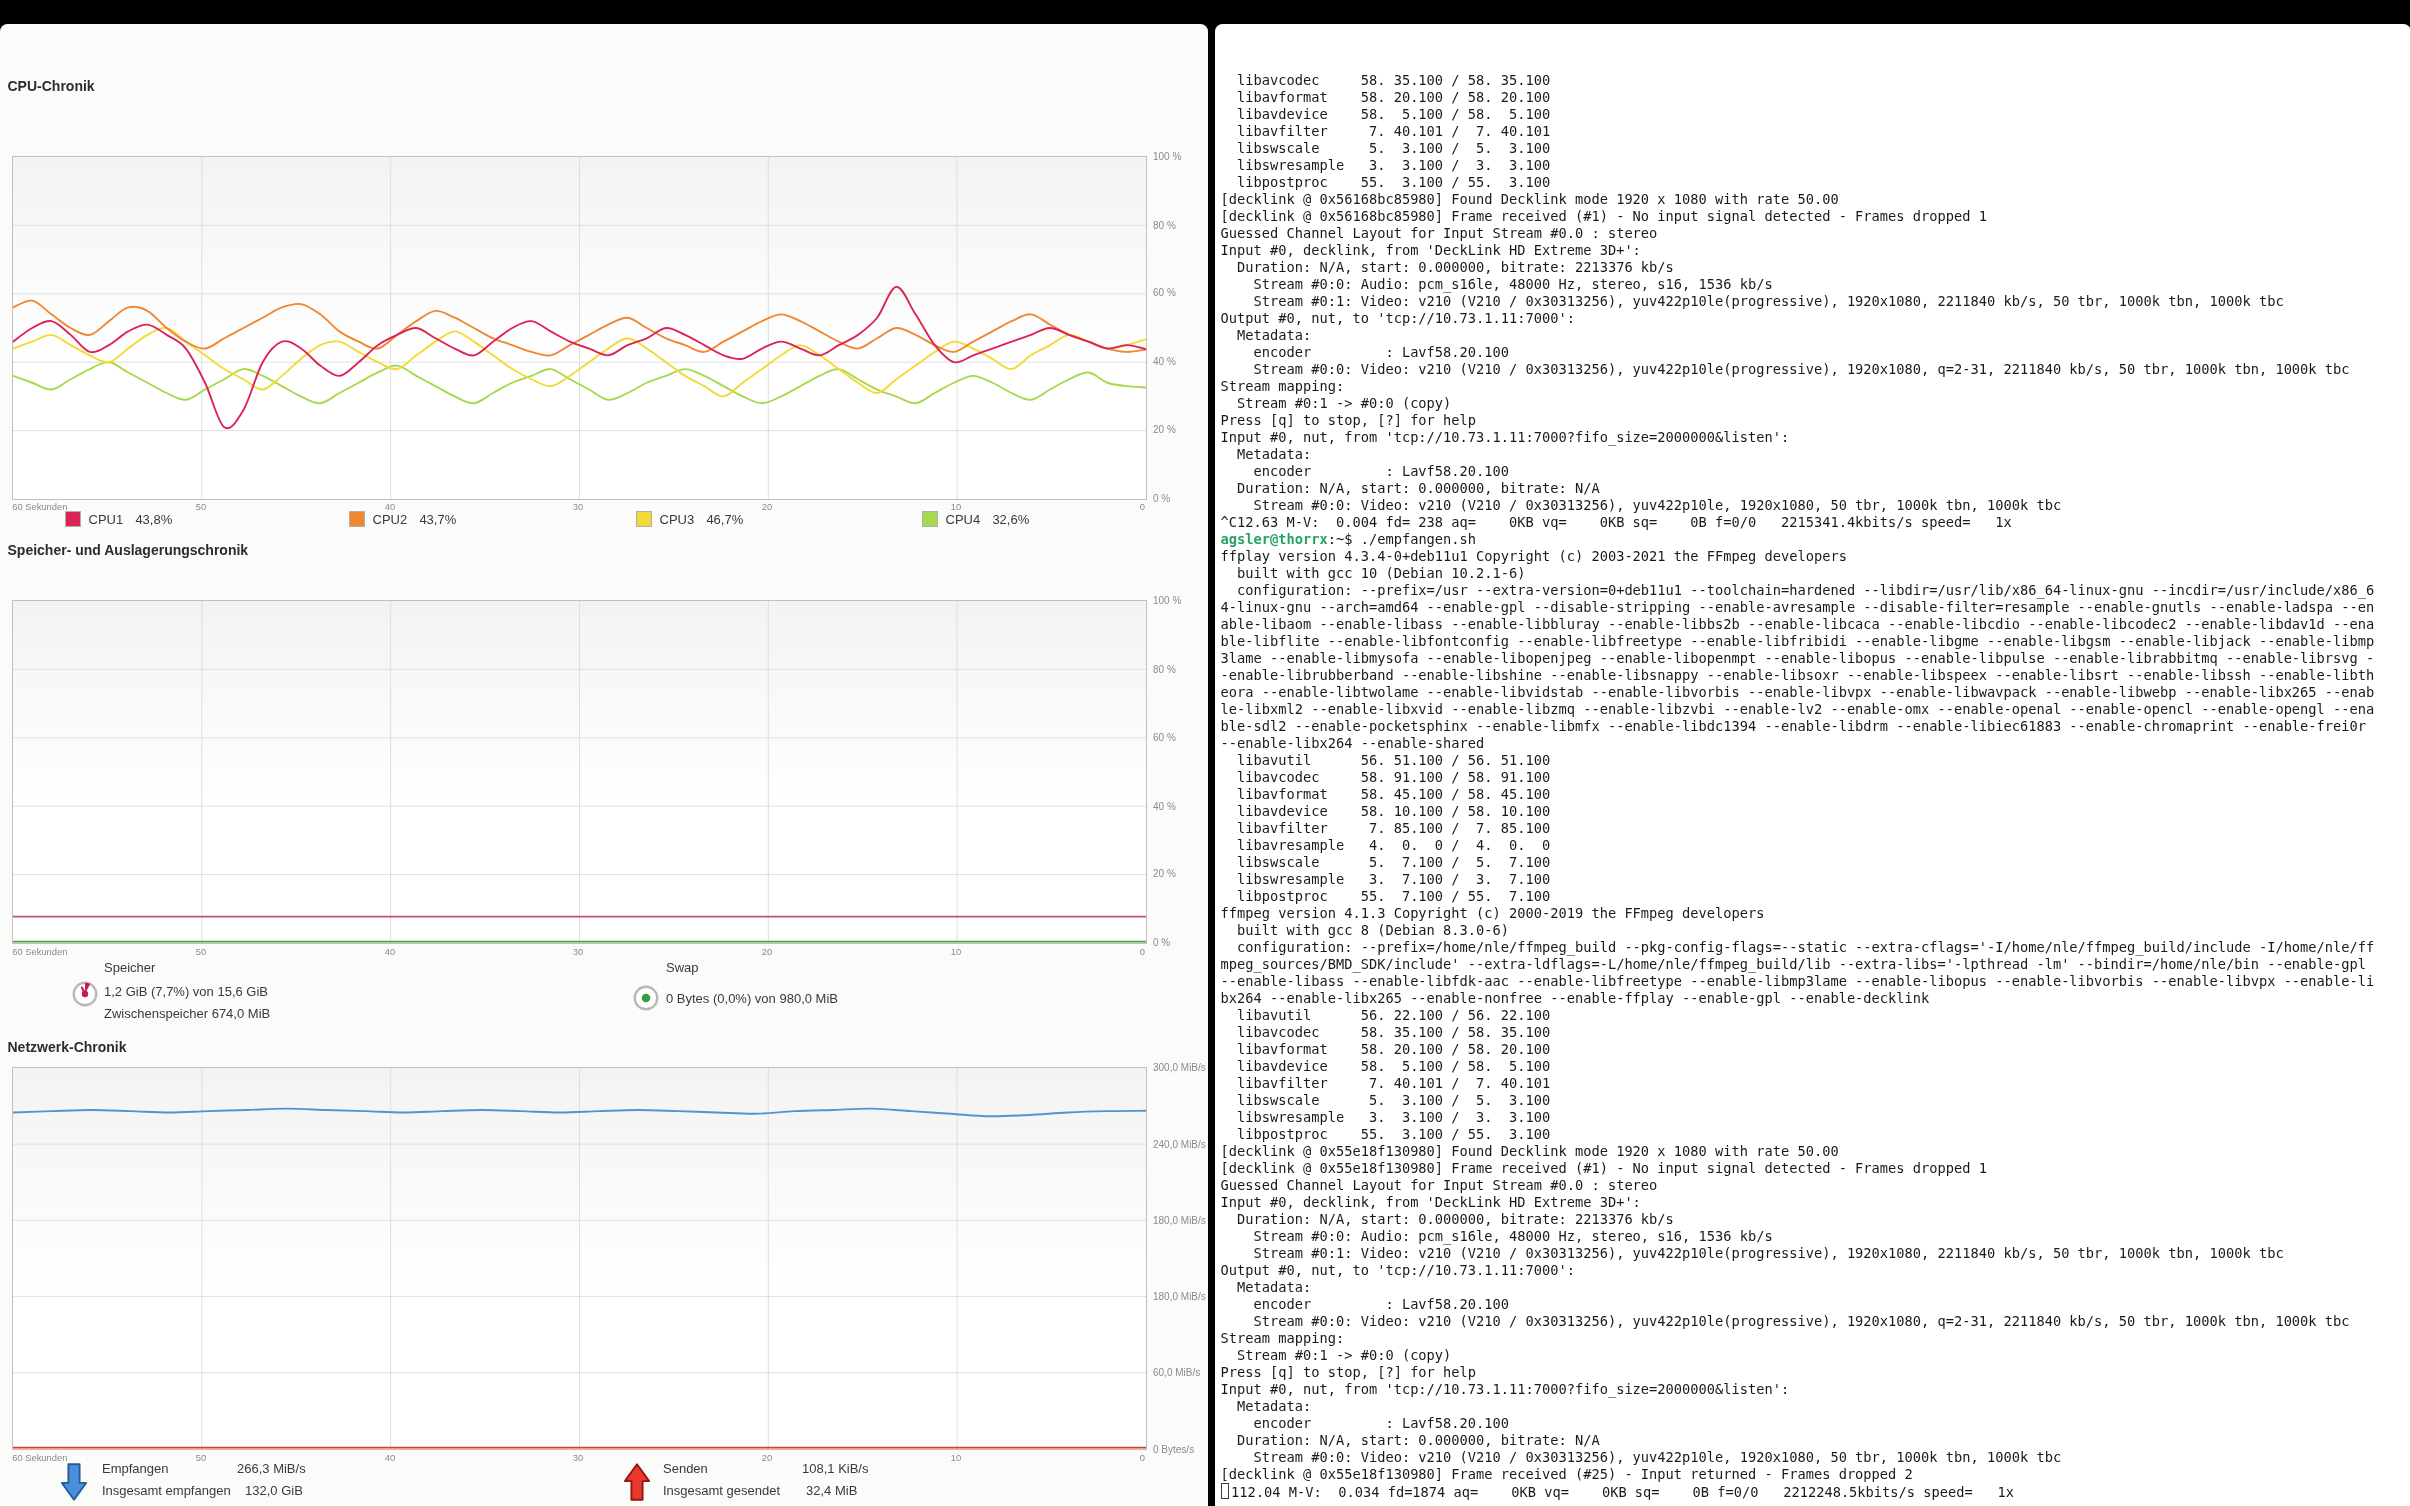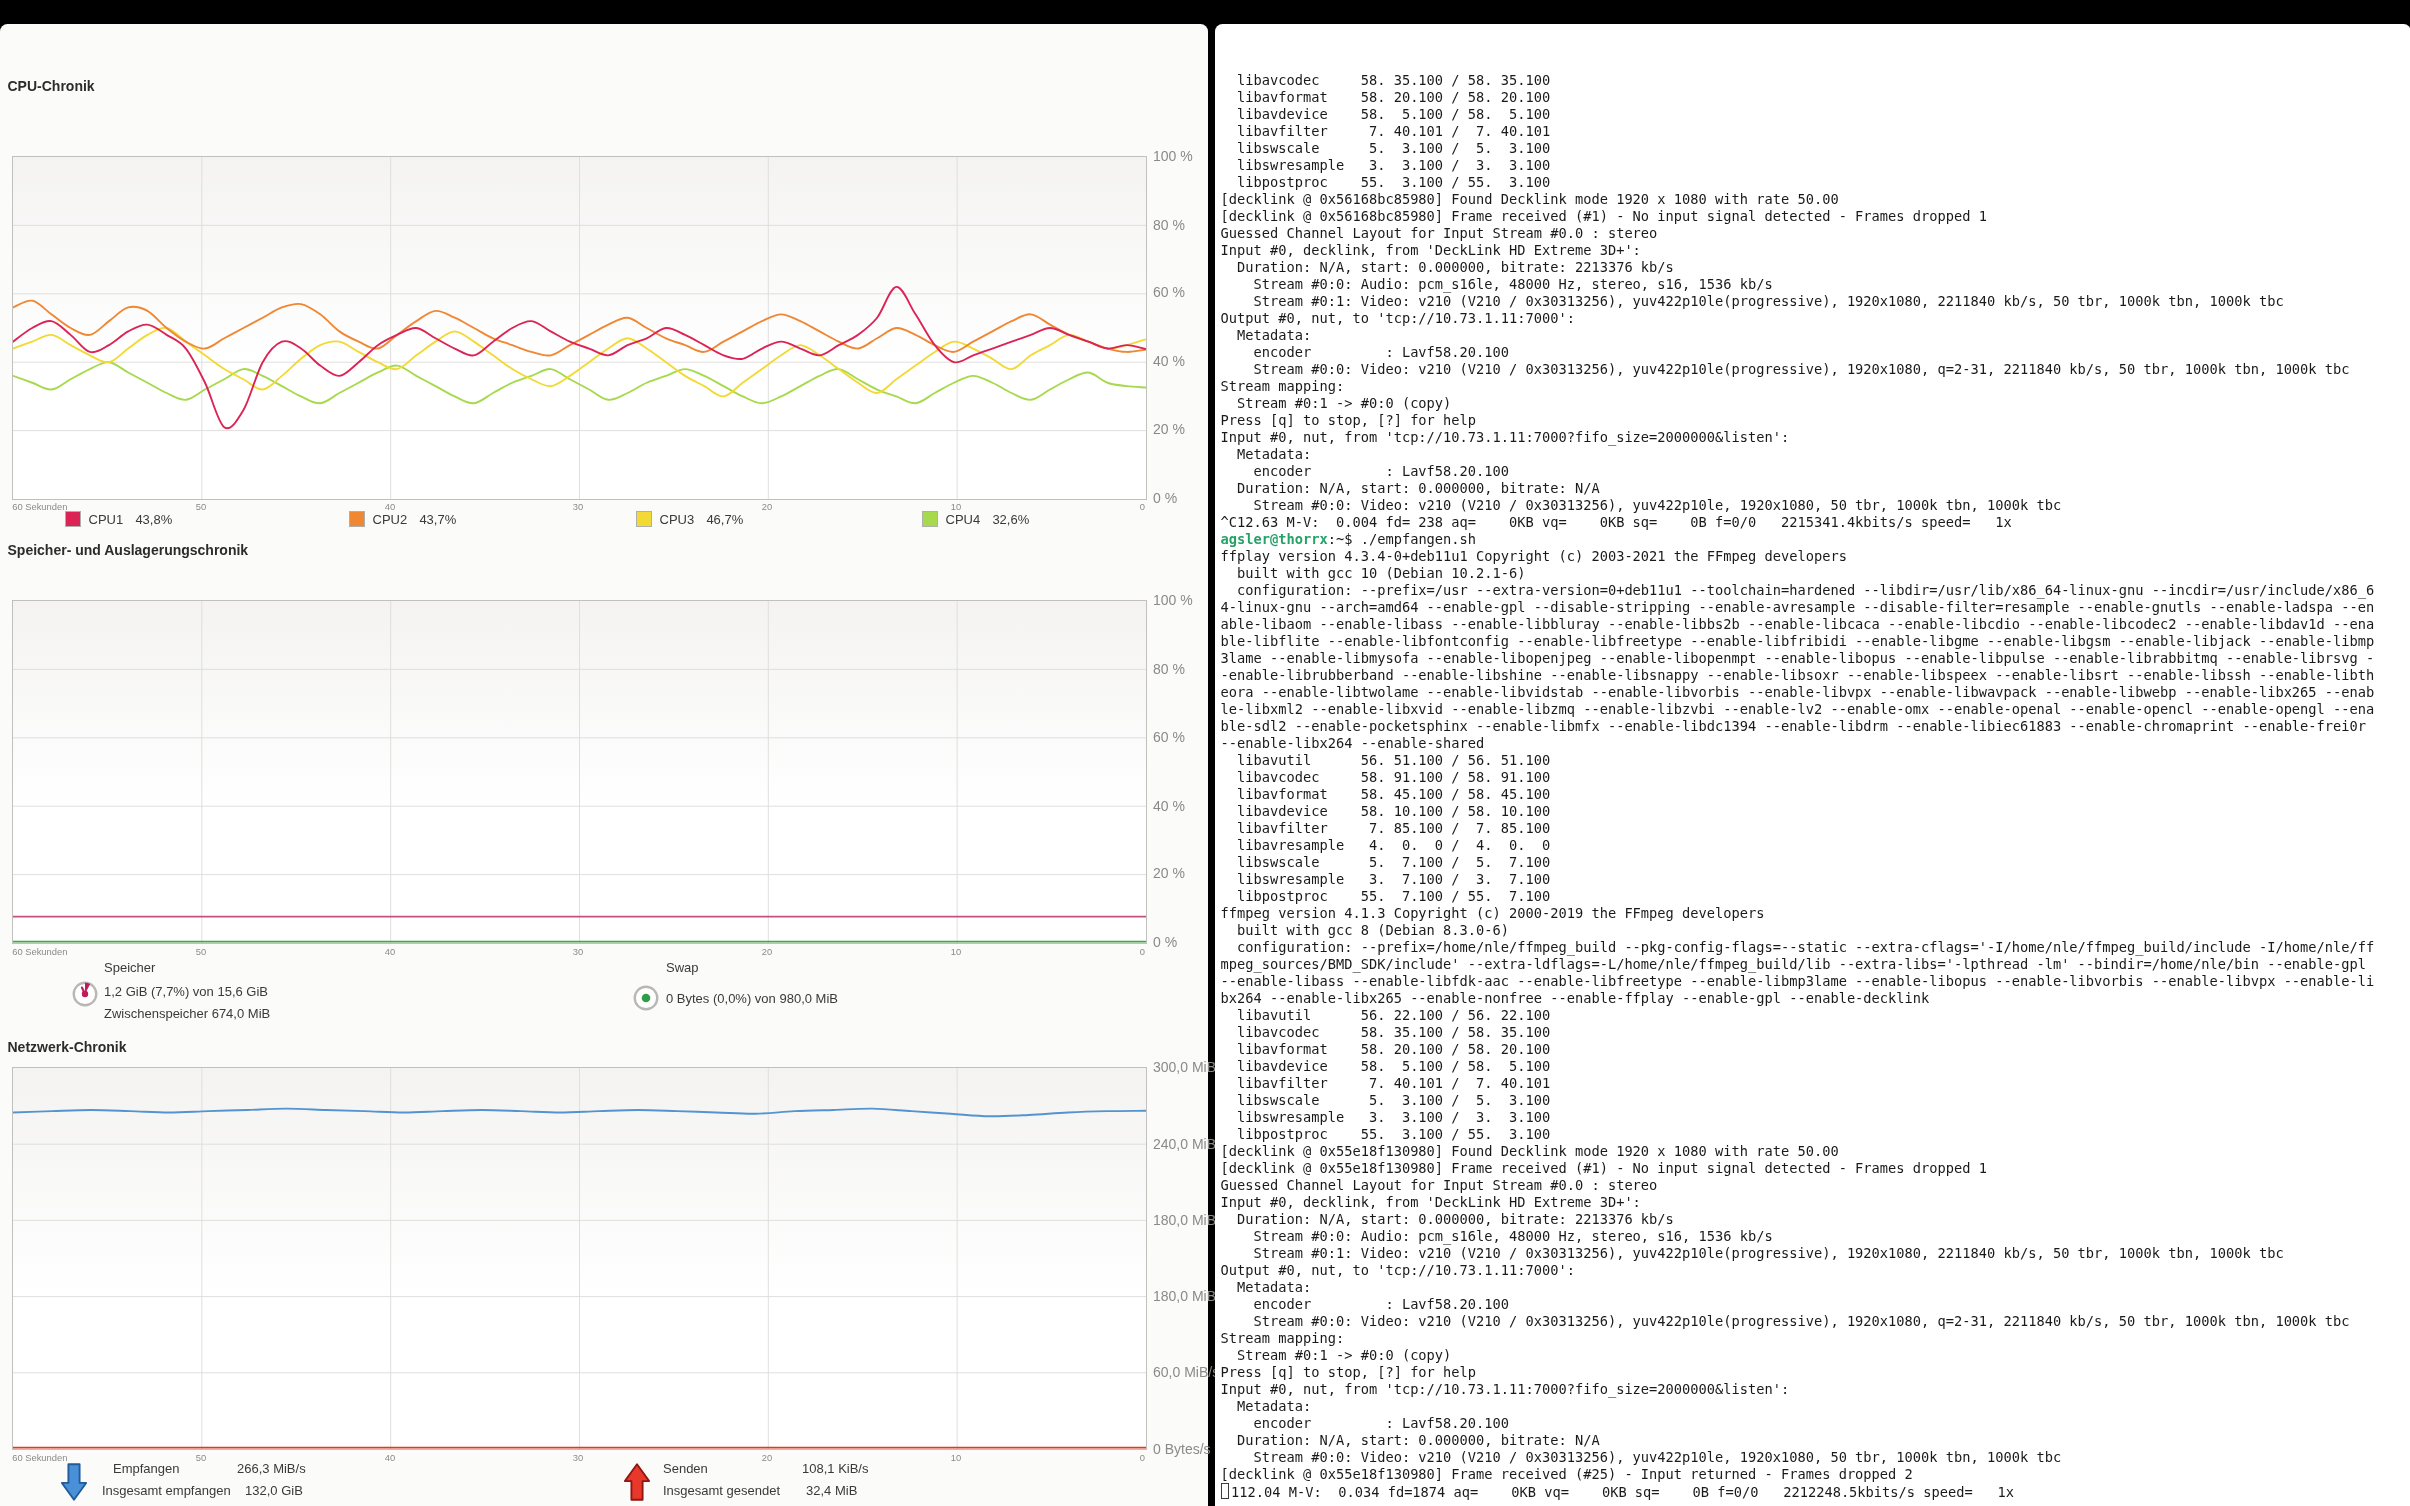--- a/index.html
+++ b/index.html
@@ -32,21 +32,21 @@
   .mag::after{content:"";position:absolute;left:8.5px;top:9.4px;width:5.6px;height:1.9px;background:#5e5c64;
               transform:rotate(45deg);border-radius:0.9px;}
   .newtab{position:relative;display:block;margin:0 auto;width:14px;height:16px;border:1.4px solid #5e5c64;border-radius:2.8px;}
   .newtab::before,.newtab::after{content:"";position:absolute;background:#5e5c64;}
   .newtab::before{left:3.3px;top:6.6px;width:7.5px;height:1.5px;}
   .newtab::after{left:6.3px;top:3.6px;width:1.5px;height:7.5px;}
   .section-title{position:absolute;left:7.5px;font-size:14px;font-weight:700;color:#2c2c2c;}
   .chartbox{position:absolute;left:12.2px;width:1133px;border:0.9px solid #c2c0bd;
             background:linear-gradient(#f4f3f2,#ffffff 60%);}
   .chart-svg{position:absolute;left:0;top:0;width:100%;height:100%;}
-  .ylab{position:absolute;left:1153px;transform:translateY(-50%);font-size:14px;color:#8a8a8a;white-space:nowrap;}
+  .ylab{position:absolute;left:1153px;transform:translateY(-50%);font-size:10px;color:#8a8a8a;white-space:nowrap;}
   .xlab{position:absolute;font-size:9.4px;color:#8a8a8a;transform:translateX(-50%);white-space:nowrap;}
   .xlab.first{transform:none;} .xlab.last{transform:translateX(-100%);}
   .litem{position:absolute;display:flex;align-items:center;font-size:13px;color:#3a3a3a;}
   .swatch{width:14px;height:14px;margin-right:8.5px;outline:0.9px solid rgba(0,0,0,.3);outline-offset:-0.9px;}
   .lval{margin-left:12.2px;}
   .legtext{position:absolute;font-size:13px;color:#3a3a3a;white-space:nowrap;}
   .gauge,.netarrow{position:absolute;}
   
   .term{left:1215px;width:1196px;background:#fff;border-radius:7.5px 7.5px 0 0;}
   .term .titlebar{background:linear-gradient(#f4f3f1,#ebe9e6);}
@@ -195,21 +195,21 @@
     <div class="xlab first" style="left:12.2px;top:1428px;">60 Sekunden</div>
     <div class="xlab" style="left:201px;top:1428px;">50</div>
     <div class="xlab" style="left:390px;top:1428px;">40</div>
     <div class="xlab" style="left:578px;top:1428px;">30</div>
     <div class="xlab" style="left:767px;top:1428px;">20</div>
     <div class="xlab" style="left:956px;top:1428px;">10</div>
     <div class="xlab last" style="left:1145px;top:1428px;">0</div>
     <svg class="netarrow" style="left:60px;top:1438px;" width="28" height="40" viewBox="0 0 30 42">
       <path d="M9,2 L21,2 L21,22 L28,22 L15,40 L2,22 L9,22 Z" fill="#4a90d9" stroke="#1f5c99" stroke-width="2" stroke-linejoin="round"></path>
     </svg>
-    <div class="legtext" style="left:102px;top:1437px;margin-left:11px;">Empfangen</div>
+    <div class="legtext" style="left:102px;top:1437px;">Empfangen</div>
     <div class="legtext" style="left:237px;top:1437px;">266,3 MiB/s</div>
     <div class="legtext" style="left:102px;top:1459px;">Insgesamt empfangen</div>
     <div class="legtext" style="left:245px;top:1459px;">132,0 GiB</div>
     <svg class="netarrow" style="left:623px;top:1438px;" width="28" height="40" viewBox="0 0 30 42">
       <path d="M9,40 L21,40 L21,20 L28,20 L15,2 L2,20 L9,20 Z" fill="#e8382b" stroke="#8f1710" stroke-width="2" stroke-linejoin="round"></path>
     </svg>
     <div class="legtext" style="left:663px;top:1437px;">Senden</div>
     <div class="legtext" style="left:802px;top:1437px;">108,1 KiB/s</div>
     <div class="legtext" style="left:663px;top:1459px;">Insgesamt gesendet</div>
     <div class="legtext" style="left:806px;top:1459px;">32,4 MiB</div>

